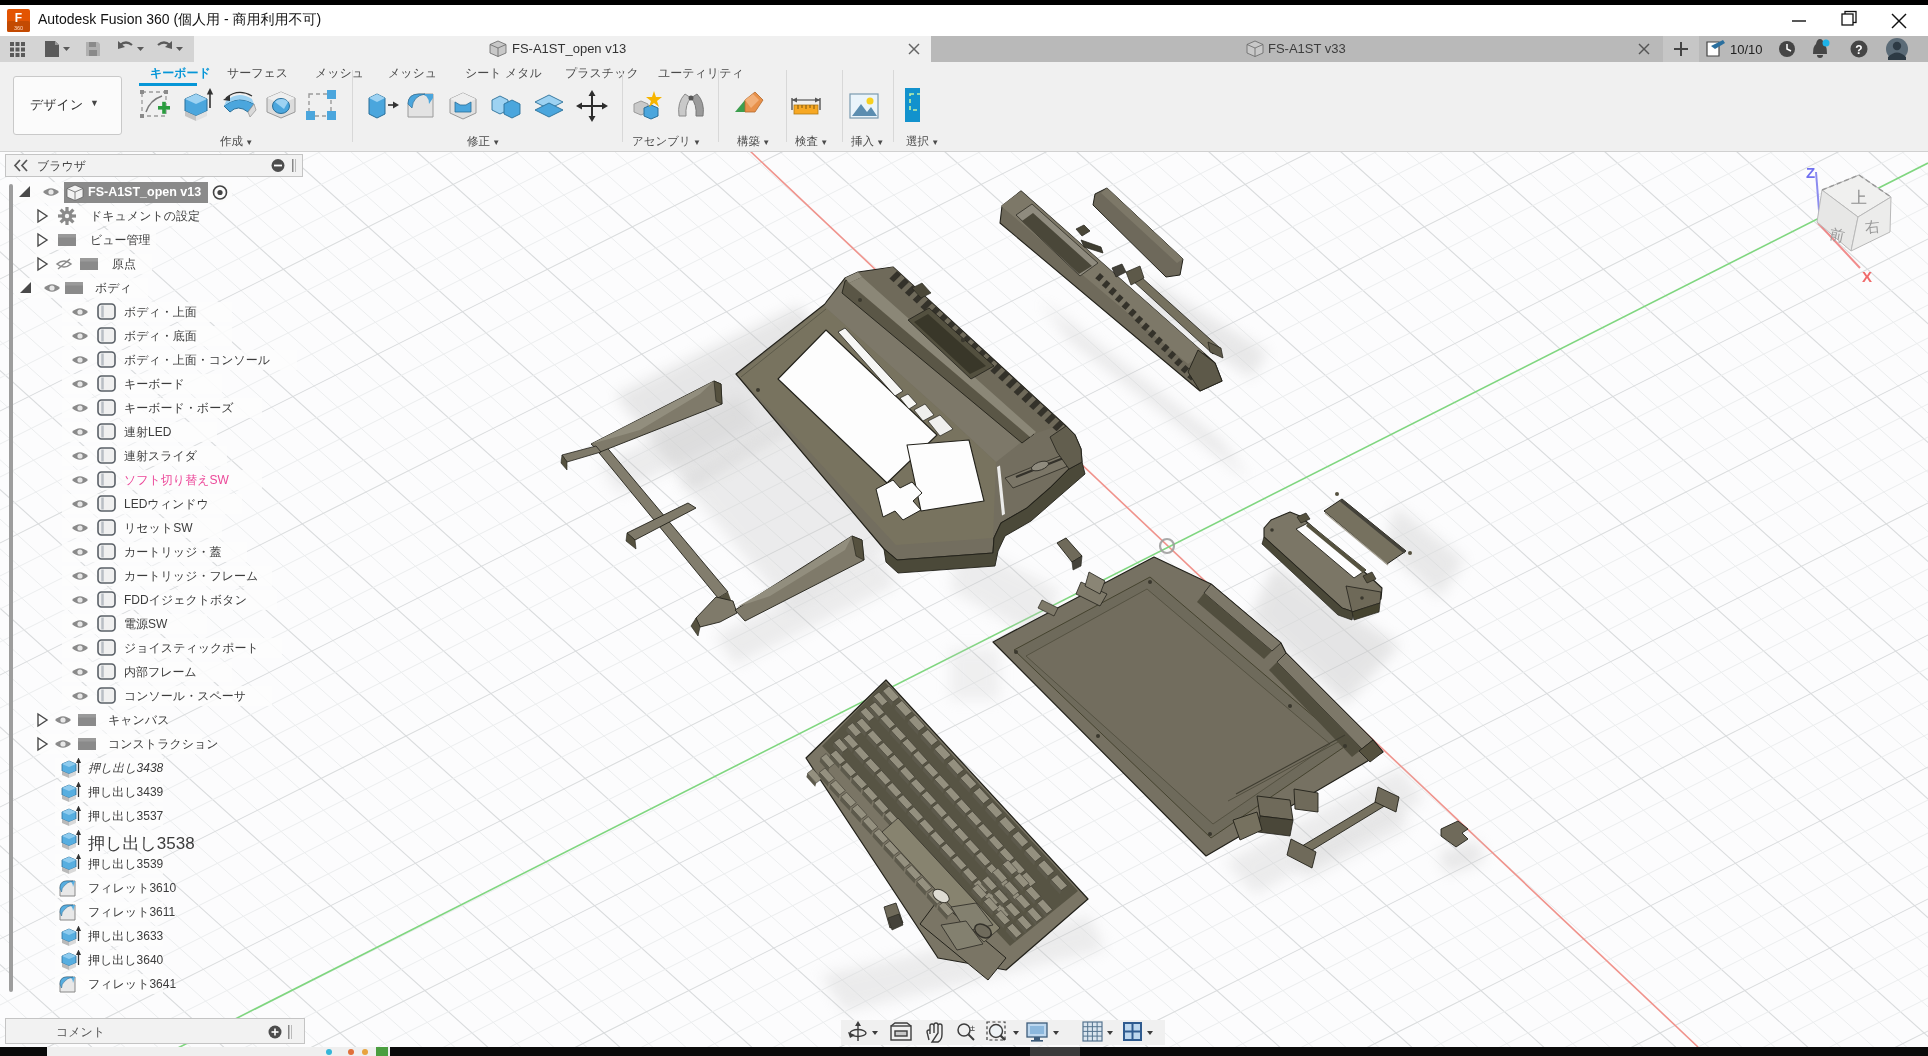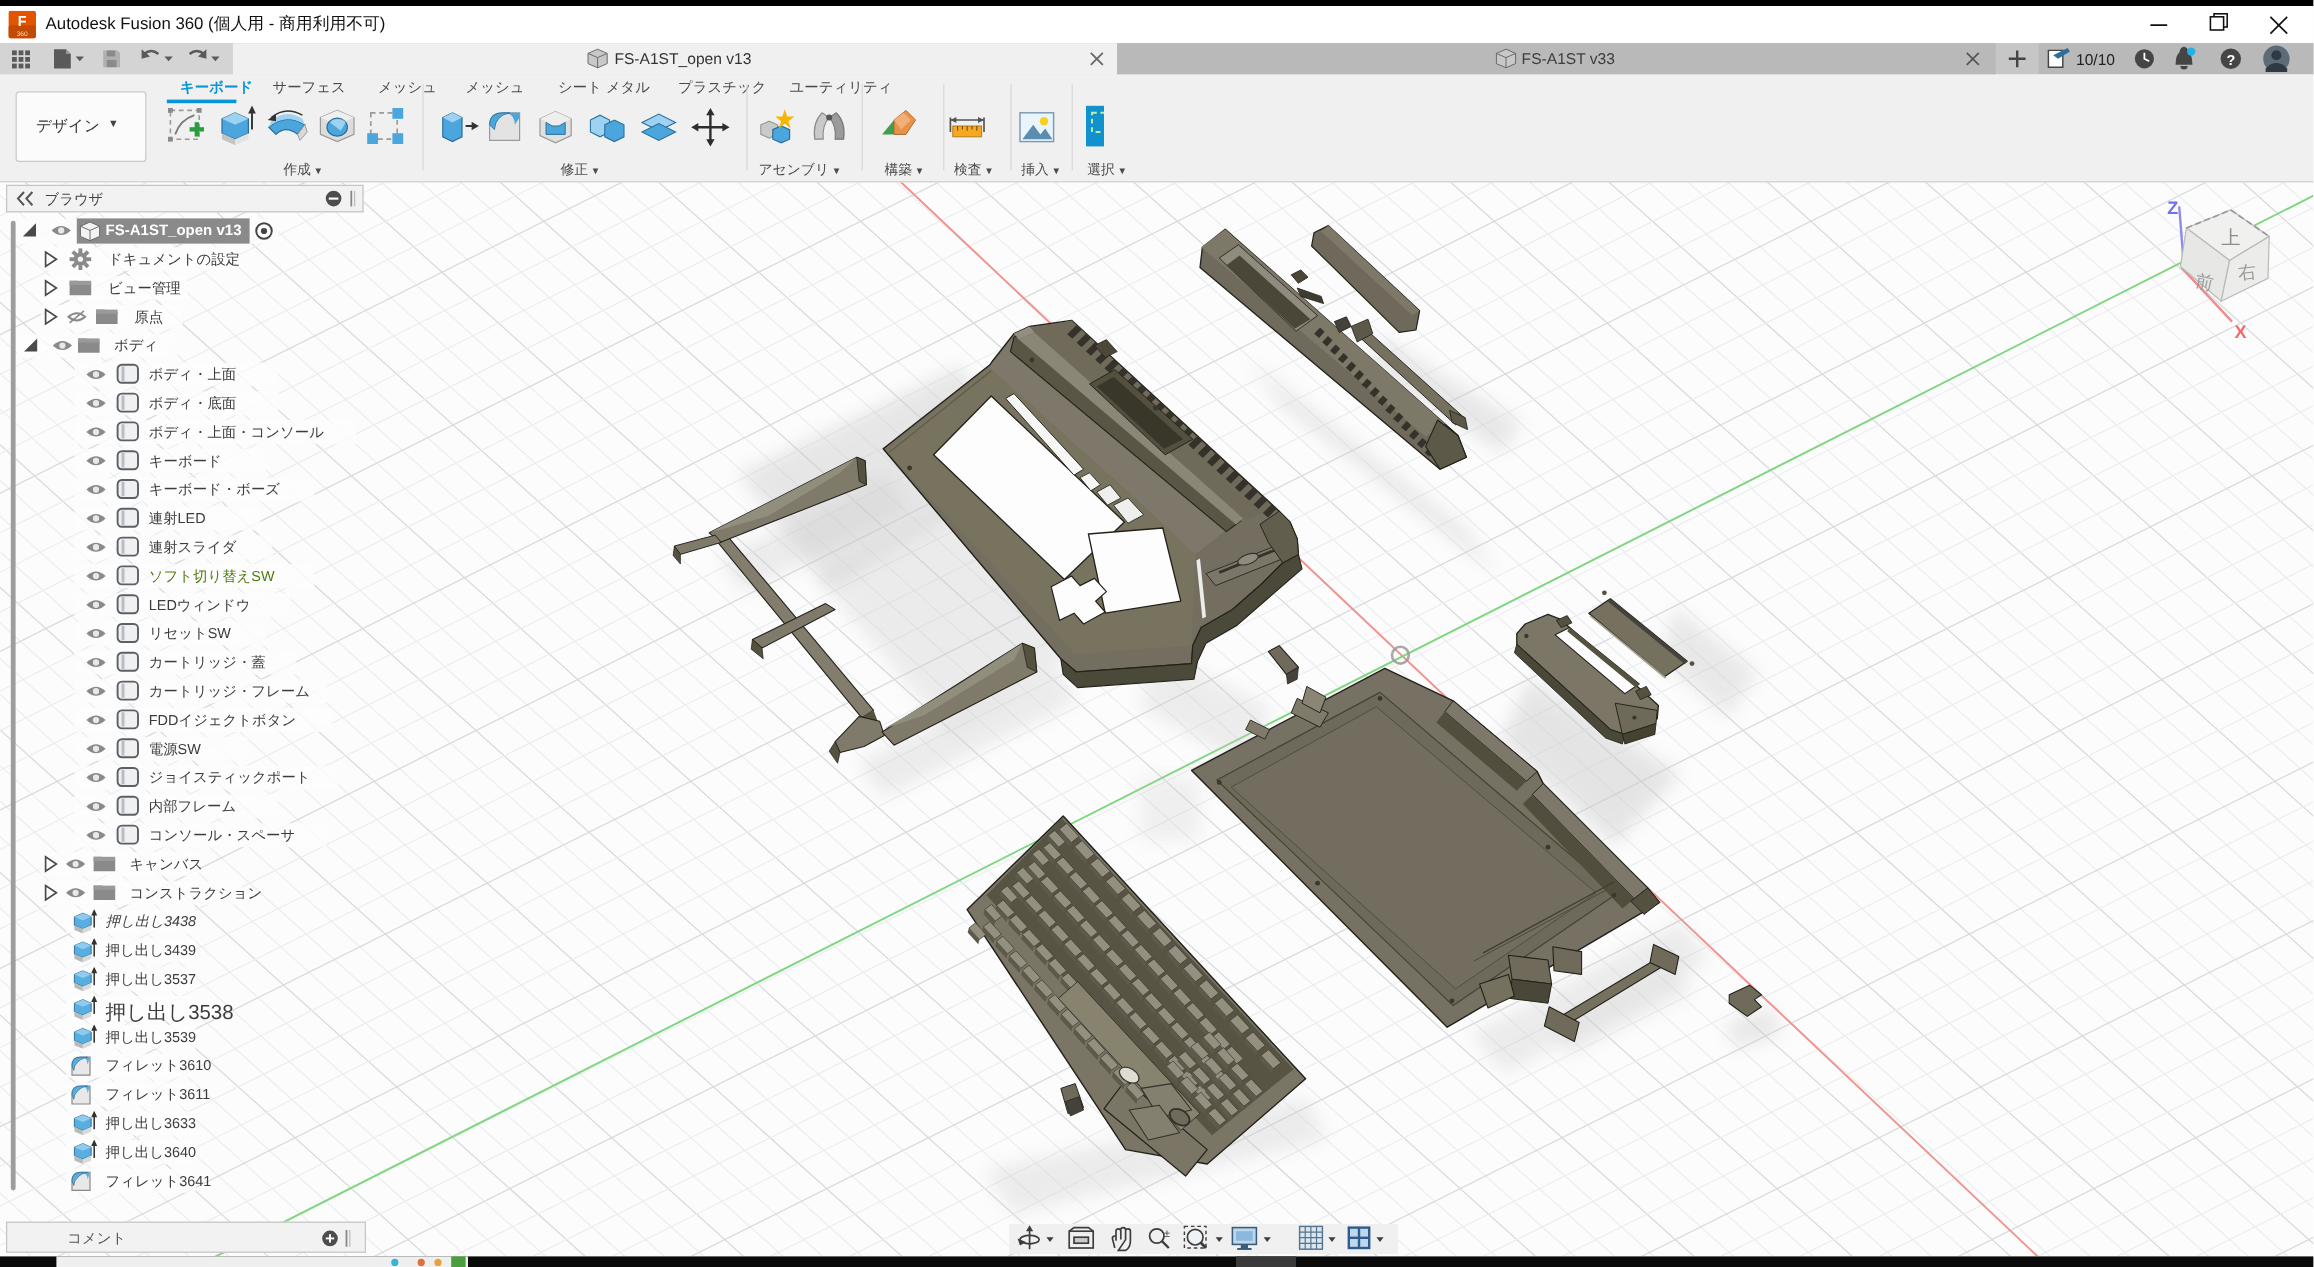--- a/index.html
+++ b/index.html
@@ -688,21 +688,21 @@
 </div>
 <div style="position:absolute;left:0;top:62px;width:1928px;height:89px;background:#f0f0f0;border-bottom:1px solid #d0d0d0;">
     <span style="position:absolute;left:150px;top:3px;font-size:12px;color:#0696d7;font-weight:bold;">キーボード</span>
     <span style="position:absolute;left:227px;top:3px;font-size:12px;color:#4a4a4a;font-weight:normal;">サーフェス</span>
     <span style="position:absolute;left:315px;top:3px;font-size:12px;color:#4a4a4a;font-weight:normal;">メッシュ</span>
     <span style="position:absolute;left:388px;top:3px;font-size:12px;color:#4a4a4a;font-weight:normal;">メッシュ</span>
     <span style="position:absolute;left:465px;top:3px;font-size:12px;color:#4a4a4a;font-weight:normal;">シート メタル</span>
     <span style="position:absolute;left:565px;top:3px;font-size:12px;color:#4a4a4a;font-weight:normal;">プラスチック</span>
     <span style="position:absolute;left:658px;top:3px;font-size:12px;color:#4a4a4a;font-weight:normal;text-align:center;">ユーティリティ</span>
     <div style="position:absolute;left:139px;top:21px;width:58px;height:3px;background:#0696d7;"></div>
-    <span style="position:absolute;left:236px;top:72px;font-size:11.5px;color:#4a4a4a;">作成<span style="font-size:8px;"> ▼</span></span>
+    <span style="position:absolute;left:220px;top:72px;font-size:11.5px;color:#4a4a4a;">作成<span style="font-size:8px;"> ▼</span></span>
     <span style="position:absolute;left:467px;top:72px;font-size:11.5px;color:#4a4a4a;">修正<span style="font-size:8px;"> ▼</span></span>
     <span style="position:absolute;left:632px;top:72px;font-size:11.5px;color:#4a4a4a;">アセンブリ<span style="font-size:8px;"> ▼</span></span>
     <span style="position:absolute;left:737px;top:72px;font-size:11.5px;color:#4a4a4a;">構築<span style="font-size:8px;"> ▼</span></span>
     <span style="position:absolute;left:795px;top:72px;font-size:11.5px;color:#4a4a4a;">検査<span style="font-size:8px;"> ▼</span></span>
     <span style="position:absolute;left:851px;top:72px;font-size:11.5px;color:#4a4a4a;">挿入<span style="font-size:8px;"> ▼</span></span>
     <span style="position:absolute;left:906px;top:72px;font-size:11.5px;color:#4a4a4a;">選択<span style="font-size:8px;"> ▼</span></span>
     <div style="position:absolute;left:352px;top:8px;width:1px;height:72px;background:#d8d8d8;"></div>
     <div style="position:absolute;left:622px;top:8px;width:1px;height:72px;background:#d8d8d8;"></div>
     <div style="position:absolute;left:718px;top:8px;width:1px;height:72px;background:#d8d8d8;"></div>
     <div style="position:absolute;left:786px;top:8px;width:1px;height:72px;background:#d8d8d8;"></div>
@@ -1001,21 +1001,21 @@
 <svg style="position:absolute;left:62px;top:470px" width="200" height="20">
     <g transform="translate(10,5)">
       <path d="M0 5 Q8 -2.5 16 5 Q8 12.5 0 5 Z" fill="#8a8a8a"></path>
       <circle cx="8" cy="5" r="2.6" fill="#e8e8e8"></circle>
     </g>
     <g transform="translate(36,2)">
       <rect x="0" y="0" width="17" height="15" rx="3.5" fill="#f0f0f0" stroke="#5a6067" stroke-width="1.6"></rect>
       <path d="M4.5 1.5 L4.5 13.5" stroke="#b9bec4" stroke-width="2.5" fill="none"></path>
     </g>
   </svg>
-<span style="position:absolute;left:124px;top:472px;font-size:12px;color:#4d7c0f;">ソフト切り替えSW</span>
+<span style="position:absolute;left:124px;top:472px;font-size:12px;color:#ec4899;">ソフト切り替えSW</span>
 <div style="position:absolute;left:62px;top:494px;width:180px;height:20px;background:rgba(252,252,252,0.82);"></div>
 <svg style="position:absolute;left:62px;top:494px" width="180" height="20">
     <g transform="translate(10,5)">
       <path d="M0 5 Q8 -2.5 16 5 Q8 12.5 0 5 Z" fill="#8a8a8a"></path>
       <circle cx="8" cy="5" r="2.6" fill="#e8e8e8"></circle>
     </g>
     <g transform="translate(36,2)">
       <rect x="0" y="0" width="17" height="15" rx="3.5" fill="#f0f0f0" stroke="#5a6067" stroke-width="1.6"></rect>
       <path d="M4.5 1.5 L4.5 13.5" stroke="#b9bec4" stroke-width="2.5" fill="none"></path>
     </g>

